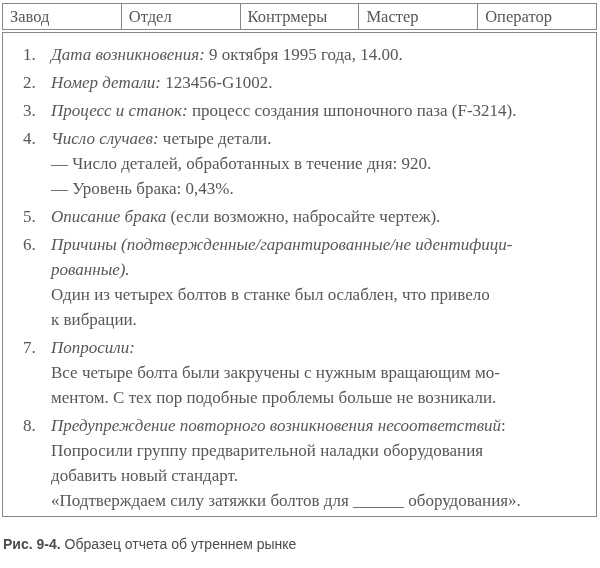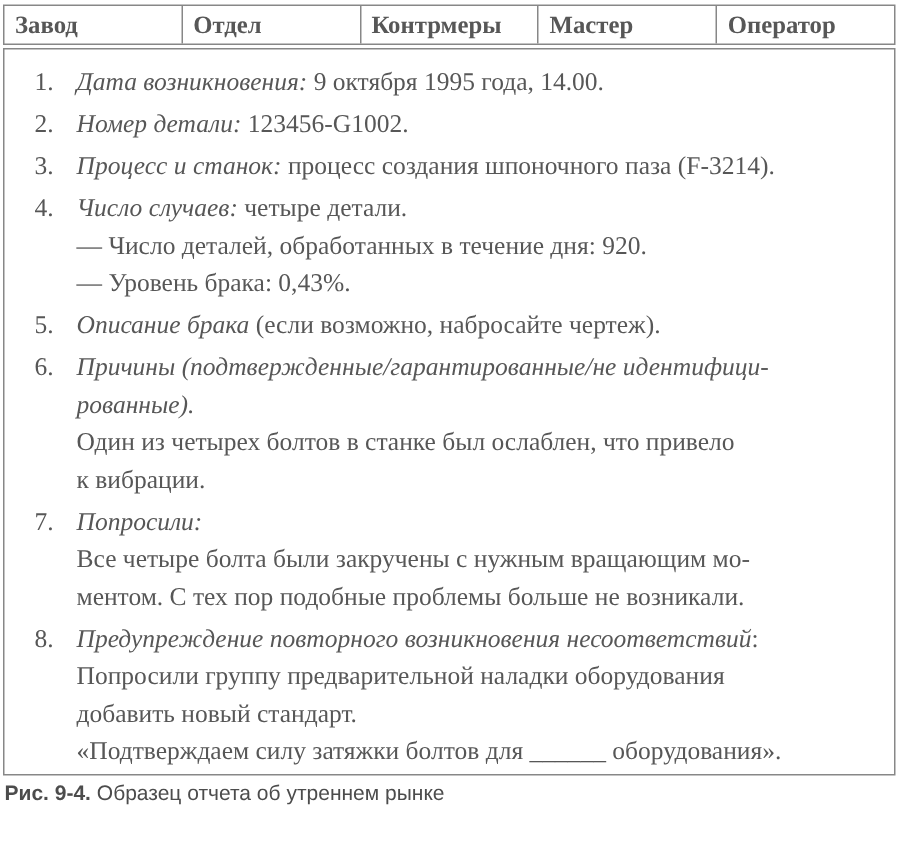--- a/index.html
+++ b/index.html
@@ -11,21 +11,20 @@
     color:#575757;
     overflow:hidden;
   }
   
   .hdr{
     position:absolute;top:3px;left:2px;width:593px;height:25px;
     display:flex;
     border:1.5px solid #878787;
     box-sizing:content-box;
     background:#ffffff;
-    font-weight:bold;
   }
   .hdr-cell{
     flex:1;
     font-size:16.5px;line-height:25px;
     padding-left:7px;
     border-right:1.5px solid #878787;
     white-space:nowrap;overflow:hidden;
   }
   .hdr-cell:last-child{border-right:none;}
   
@@ -48,21 +47,21 @@
   .num{
     flex:0 0 28px;
     padding-left:20px;
   }
   .content{flex:1;}
   .label{font-style:italic;white-space:pre-line;font-family:Liberation Serif, serif;}
   .txt{white-space:pre-line;}
   .body{white-space:pre-line;}
   
   .caption{
-    position:absolute;top:520px;left:3px;
+    position:absolute;top:536px;left:3px;
     font-family:"Liberation Sans","DejaVu Sans",sans-serif;
     font-size:14px;line-height:17px;
     color:#4c4c4c;
     white-space:nowrap;
   }
   .fig{font-weight:bold;}
 </style>
 </head>
 <body>
 

